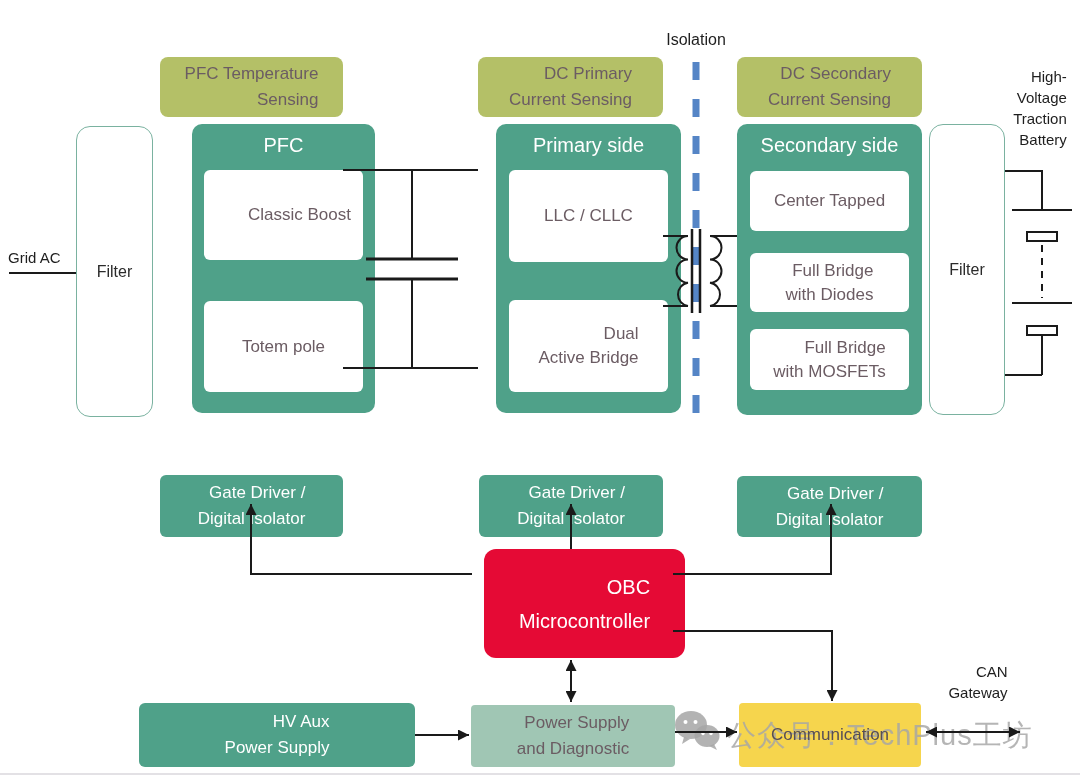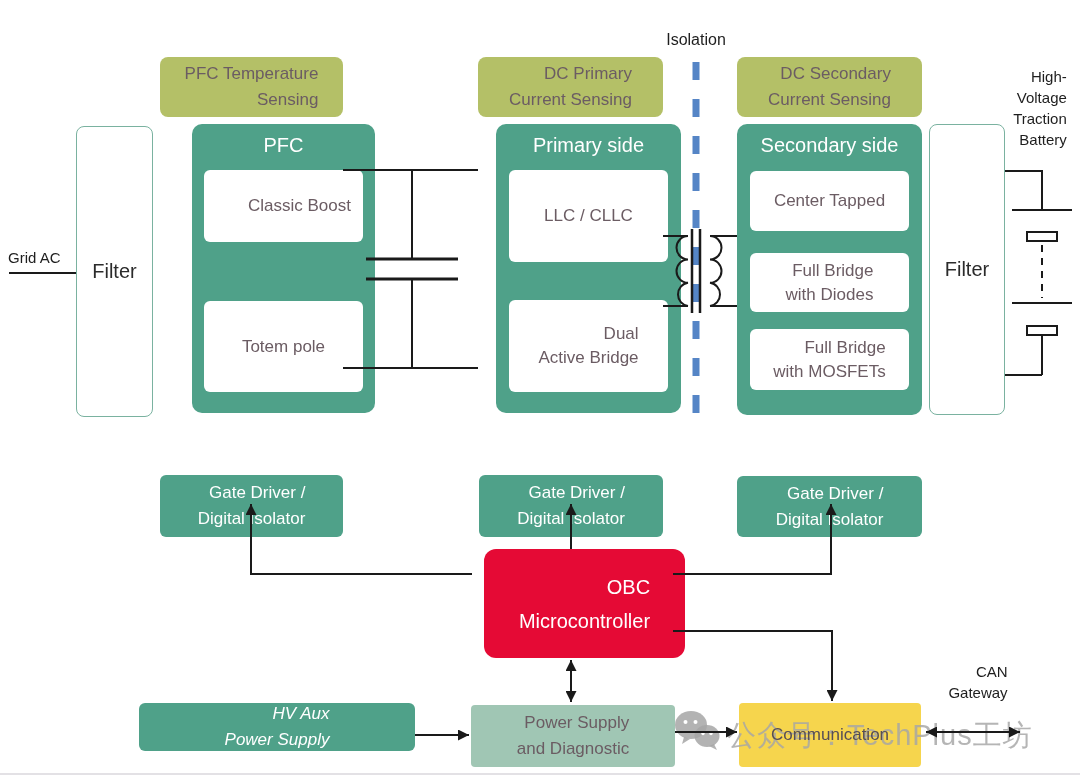--- a/index.html
+++ b/index.html
@@ -5,22 +5,22 @@
   html,body{margin:0;padding:0;background:#fff;}
   #stage{position:relative;width:1080px;height:779px;background:#fff;overflow:hidden;
          font-family:"Liberation Sans",sans-serif;}
   .abs{position:absolute;box-sizing:border-box;}
   .ctr{display:flex;align-items:center;justify-content:center;text-align:right;white-space:pre-line;}
   .lbl-olive{background:var(--olive);color:var(--muted);font-size:17px;line-height:26px;border-radius:8px;}
   .block{background:var(--teal);border-radius:10px;}
   .block-title{position:absolute;left:0;top:10px;width:100%;text-align:center;color:#fff;font-size:20px;}
   .inner{background:#fff;border-radius:6px;color:var(--muted);font-size:17px;line-height:24px;}
   .gate{background:var(--teal);border-radius:6px;color:#fff;font-size:17px;line-height:26px;margin-top:35px;}
-  .filter-box{background:#fff;border:1px solid var(--filterborder);border-radius:8px;
-              color:#2b2b2b;font-size:20px;}
+  .filter-box{background:#fff;border:1px solid var(--filterborder);border-radius:14px;
+              color:#2b2b2b;font-size:16px;}
   .mcu{background:var(--red);border-radius:12px;color:#fff;font-size:20px;line-height:34px;}
   .hvaux{background:var(--teal);border-radius:6px;color:#fff;font-size:17px;line-height:26px;}
   .psu{background:var(--sage);border-radius:4px;color:var(--muted);font-size:17px;line-height:26px;}
   .comm{background:var(--yellow);border-radius:4px;}
   .comm-label{color:#564e56;font-size:17px;}
   .note{color:var(--ink);font-size:15px;line-height:21px;}
   .watermark{color:var(--watermark);opacity:.82;font-size:29px;letter-spacing:1px;white-space:nowrap;}
   .separator{background:var(--separator);}
   svg.wires{position:absolute;left:0;top:0;pointer-events:none;}
   .wire{stroke:var(--wire);stroke-width:2;fill:none;}
@@ -47,21 +47,21 @@
   <div class="abs ctr note" style="left:644px;top:29px;width:104px;height:20px;font-size:16px;">Isolation</div>
 
   <div class="abs note" style="left:8px;top:247px;width:68px;height:18px;">Grid AC</div>
 
   <div class="abs ctr filter-box" style="left:76px;top:126px;width:77px;height:291px;">
     <span>Filter</span>
   </div>
 
   <div class="abs block" style="left:160px;top:124px;width:183px;height:289px;margin-left:32px;">
     <div class="block-title">PFC</div>
-    <div class="abs ctr inner" style="left:12px;top:46px;width:159px;height:72px;padding-left:32px;">Classic Boost</div>
+    <div class="abs ctr inner" style="left:12px;top:46px;width:159px;height:90px;padding-left:32px;">Classic Boost</div>
     <div class="abs ctr inner" style="left:12px;top:177px;width:159px;height:91px;">Totem pole</div>
   </div>
 
   <div class="abs block" style="left:478px;top:124px;width:185px;height:289px;margin-left:18px;">
     <div class="block-title">Primary side</div>
     <div class="abs ctr inner" style="left:13px;top:46px;width:159px;height:92px;">LLC / CLLC</div>
     <div class="abs ctr inner" style="left:13px;top:176px;width:159px;height:92px;">Dual
 Active Bridge</div>
   </div>
 
@@ -86,21 +86,21 @@
   <div class="abs ctr gate" style="left:160px;top:440px;width:183px;height:62px;">Gate Driver /
 Digital Isolator</div>
   <div class="abs ctr gate" style="left:479px;top:440px;width:184px;height:62px;">Gate Driver /
 Digital Isolator</div>
   <div class="abs ctr gate" style="left:737px;top:441px;width:185px;height:61px;">Gate Driver /
 Digital Isolator</div>
 
   <div class="abs ctr mcu" style="left:472px;top:549px;width:201px;height:109px;margin-left:12px;">OBC
 Microcontroller</div>
 
-  <div class="abs ctr hvaux" style="left:139px;top:703px;width:276px;height:48px;font-style:italic;">HV Aux
+  <div class="abs ctr hvaux" style="left:139px;top:703px;width:276px;height:64px;">HV Aux
 Power Supply</div>
   <div class="abs ctr psu" style="left:471px;top:705px;width:204px;height:62px;">Power Supply
 and Diagnostic</div>
   <div class="abs comm" style="left:739px;top:703px;width:182px;height:64px;"></div>
 
   <div class="abs ctr note" style="left:928px;top:661px;width:100px;height:42px;">CAN
 Gateway</div>
 
   <svg class="abs" style="left:674px;top:709px;" width="46" height="42" viewBox="0 0 46 42">
     <ellipse class="wechat" cx="17" cy="16" rx="16" ry="14"></ellipse>

